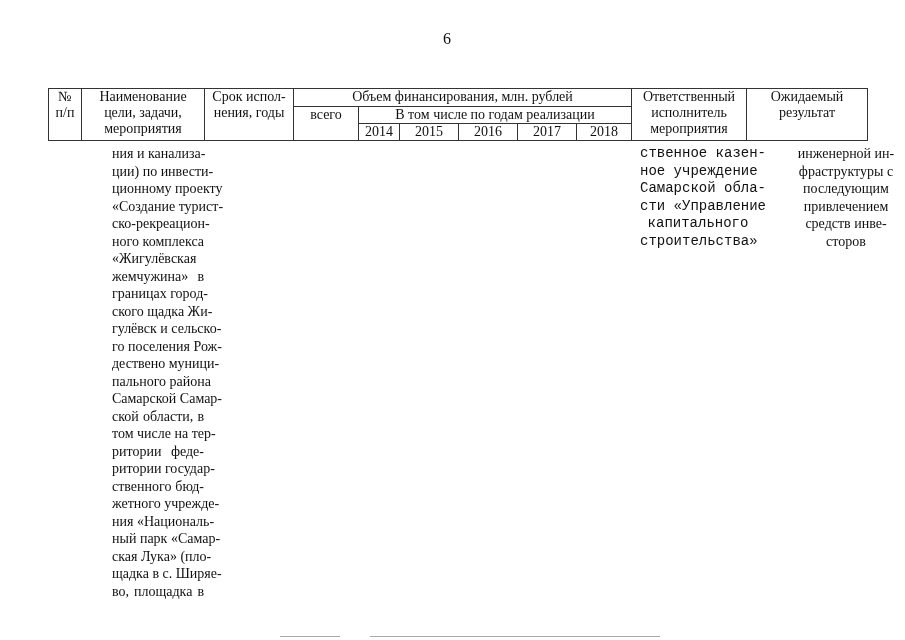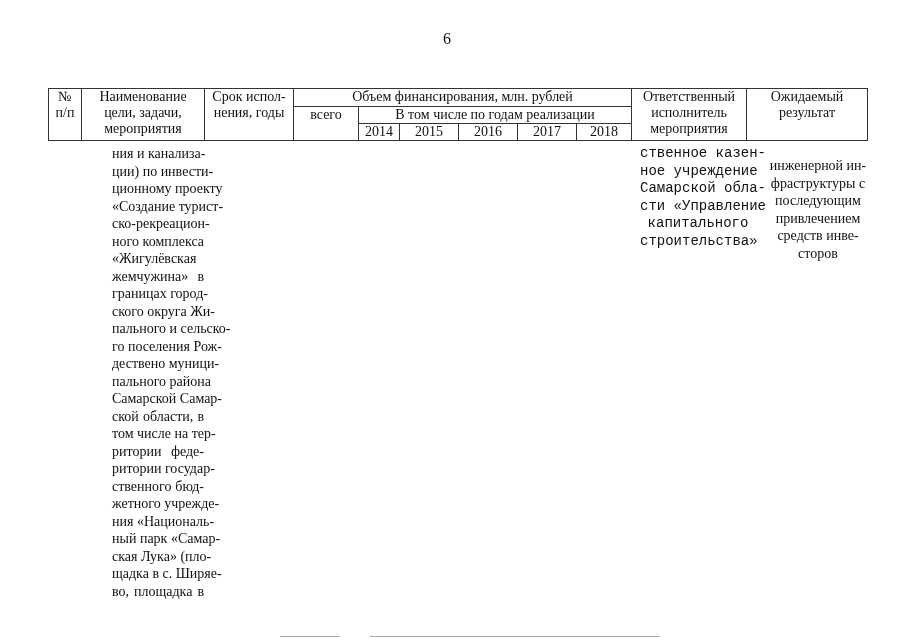--- a/index.html
+++ b/index.html
@@ -7,21 +7,21 @@
          font-family: "Liberation Serif", "DejaVu Serif", serif; color: #111; }
   .page-num { position: absolute; left: 443px; top: 30px; font-size: 16px; }
   table.hdr { position: absolute; left: 48px; top: 88px; border-collapse: collapse;
               font-size: 14px; line-height: 16px; }
   table.hdr td { border: 1px solid #333; text-align: center; vertical-align: top; padding: 0 2px; }
   .col-body { position: absolute; top: 145px; font-size: 14px; line-height: 17.5px; }
   .col-body div { white-space: nowrap; }
   .left-col { left: 84px; width: 120px; }
   .left-col div { text-align: justify; text-align-last: justify; margin-left: 28px; }
   .resp-col { left: 640px; width: 116px; text-align: center; font-family: Liberation Mono, monospace; }
-  .res-col { left: 760px; width: 116px; text-align: center; margin-top: 12px; }
+  .res-col { left: 788px; width: 116px; text-align: center; }
   .footer-line { position: absolute; height: 1px; background: #aaa; top: 636px; }
 </style>
 </head>
 <body>
 
 <div class="page-num">6</div>
 
 <table class="hdr">
   <tbody>
       <tr style="height:18px">
@@ -66,22 +66,22 @@
 <div class="col-body left-col">
   <div>ния и канализа-</div>
   <div>ции) по инвести-</div>
   <div>ционному проекту</div>
   <div>«Создание турист-</div>
   <div>ско-рекреацион-</div>
   <div>ного комплекса</div>
   <div style="text-align-last:left">«Жигулёвская</div>
   <div>жемчужина» в</div>
   <div>границах город-</div>
-  <div>ского округа Жи-</div>
-  <div>пального и сельско-</div>
+  <div>ского щадка Жи-</div>
+  <div>гулёвск и сельско-</div>
   <div>го поселения Рож-</div>
   <div>дествено муници-</div>
   <div>пального района</div>
   <div>Самарской Самар-</div>
   <div>ской области, в</div>
   <div>том числе на тер-</div>
   <div>ритории феде-</div>
   <div>ритории государ-</div>
   <div>ственного бюд-</div>
   <div>жетного учрежде-</div>

